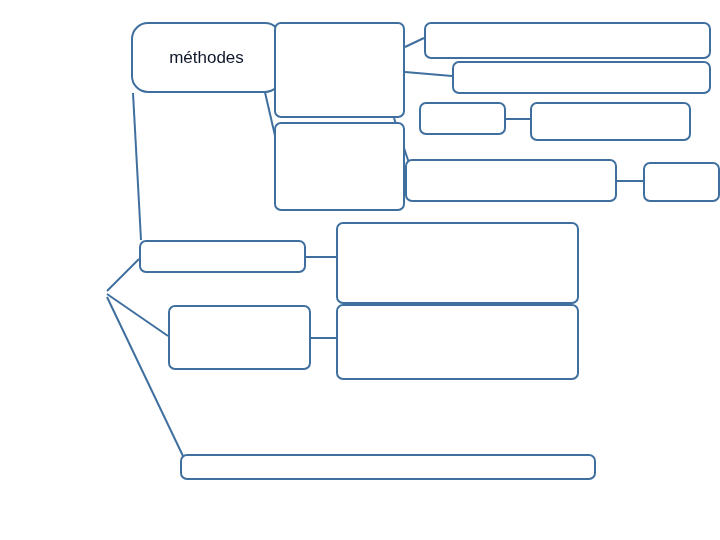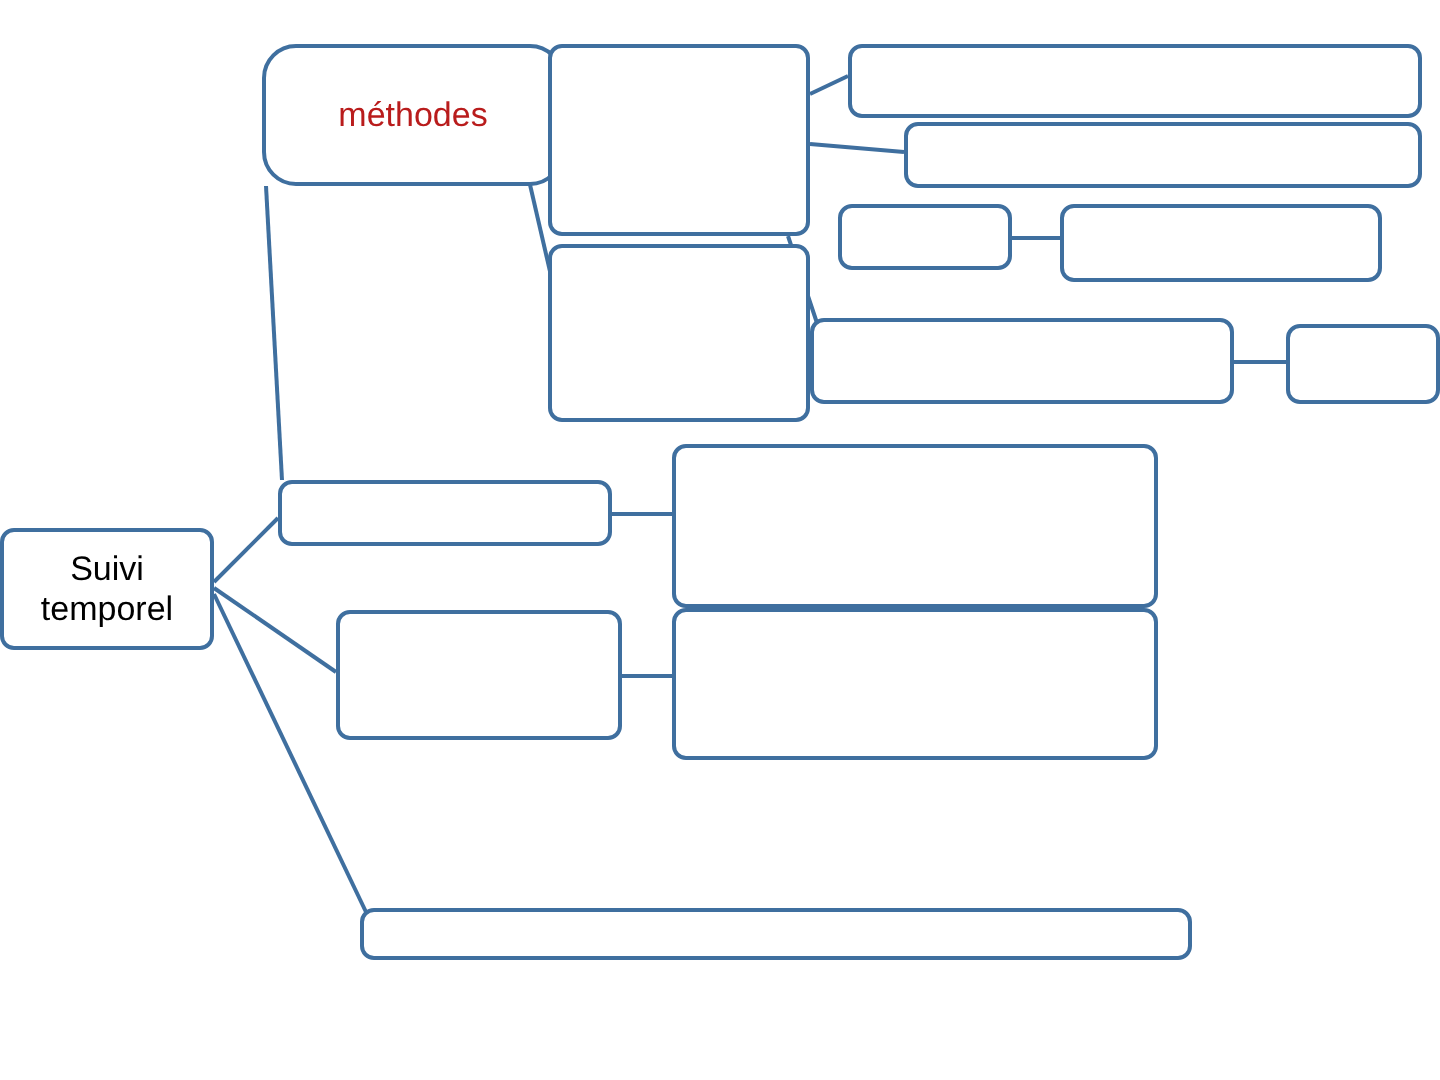--- a/index.html
+++ b/index.html
@@ -53,23 +53,21 @@
       <path d="M 405 174 L 421 178" fill="none" stroke="#3f6f9f" stroke-width="2"></path>
       <path d="M 506 119 L 530 119" fill="none" stroke="#3f6f9f" stroke-width="2"></path>
       <path d="M 617 181 L 643 181" fill="none" stroke="#3f6f9f" stroke-width="2"></path>
       <path d="M 107 291 L 139 259" fill="none" stroke="#3f6f9f" stroke-width="2"></path>
       <path d="M 107 294 L 168 336" fill="none" stroke="#3f6f9f" stroke-width="2"></path>
       <path d="M 107 297 L 183 456" fill="none" stroke="#3f6f9f" stroke-width="2"></path>
       <path d="M 306 257 L 336 257" fill="none" stroke="#3f6f9f" stroke-width="2"></path>
       <path d="M 311 338 L 336 338" fill="none" stroke="#3f6f9f" stroke-width="2"></path>
       <path d="M 133 93 L 141 240" fill="none" stroke="#3f6f9f" stroke-width="2"></path>
     </svg>
-<div class="node" style="left: 131px; top: 22px; width: 151px; height: 71px; font-size: 17px; border-color: rgb(63, 111, 159); background: rgb(255, 255, 255); color: #b91c1c; border-radius: 17px;">méthodes</div>
-    <div class="node" style="left: 0px; top: 264px; width: 107px; height: 61px; font-size: 17px; border-color: rgb(63, 111, 159); background: rgb(255, 255, 255); color: rgb(0, 0, 0);">Suivi
-temporel</div>
+<div class="node" style="left: 131px; top: 22px; width: 151px; height: 71px; font-size: 17px; border-color: rgb(63, 111, 159); background: rgb(255, 255, 255); color: #0f172a; border-radius: 17px;">méthodes</div>
     <div class="node" style="left: 274px; top: 22px; width: 131px; height: 96px; font-size: 15px; border-color: rgb(63, 111, 159); background: rgb(255, 255, 255); color: rgb(0, 0, 0);"></div>
     <div class="node" style="left: 274px; top: 122px; width: 131px; height: 89px; font-size: 15px; border-color: rgb(63, 111, 159); background: rgb(255, 255, 255); color: rgb(0, 0, 0);"></div>
     <div class="node" style="left: 424px; top: 22px; width: 287px; height: 37px; font-size: 15px; border-color: rgb(63, 111, 159); background: rgb(255, 255, 255); color: rgb(0, 0, 0);"></div>
     <div class="node" style="left: 452px; top: 61px; width: 259px; height: 33px; font-size: 15px; border-color: rgb(63, 111, 159); background: rgb(255, 255, 255); color: rgb(0, 0, 0);"></div>
     <div class="node" style="left: 419px; top: 102px; width: 87px; height: 33px; font-size: 15px; border-color: rgb(63, 111, 159); background: rgb(255, 255, 255); color: rgb(0, 0, 0);"></div>
     <div class="node" style="left: 530px; top: 102px; width: 161px; height: 39px; font-size: 15px; border-color: rgb(63, 111, 159); background: rgb(255, 255, 255); color: rgb(0, 0, 0);"></div>
     <div class="node" style="left: 405px; top: 159px; width: 212px; height: 43px; font-size: 15px; border-color: rgb(63, 111, 159); background: rgb(255, 255, 255); color: rgb(0, 0, 0);"></div>
     <div class="node" style="left: 643px; top: 162px; width: 77px; height: 40px; font-size: 15px; border-color: rgb(63, 111, 159); background: rgb(255, 255, 255); color: rgb(0, 0, 0);"></div>
     <div class="node" style="left: 139px; top: 240px; width: 167px; height: 33px; font-size: 15px; border-color: rgb(63, 111, 159); background: rgb(255, 255, 255); color: rgb(0, 0, 0);"></div>
     <div class="node" style="left: 168px; top: 305px; width: 143px; height: 65px; font-size: 15px; border-color: rgb(63, 111, 159); background: rgb(255, 255, 255); color: rgb(0, 0, 0);"></div>

